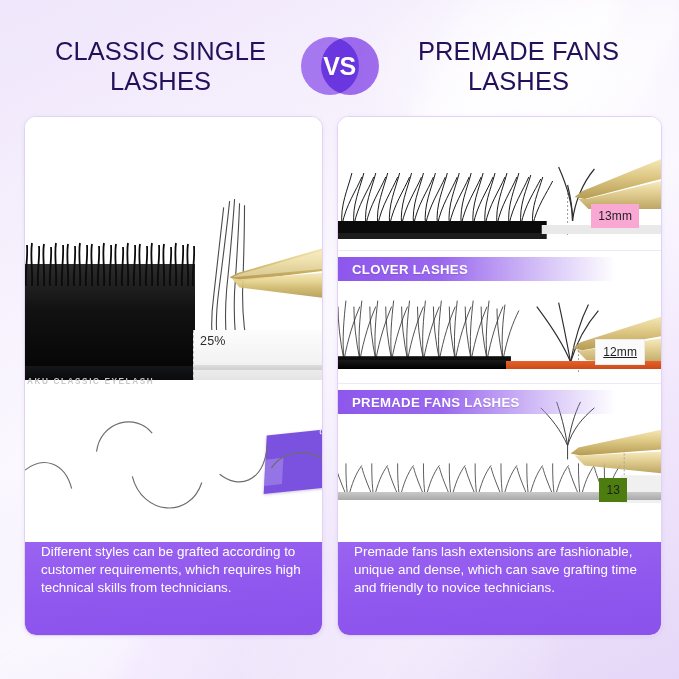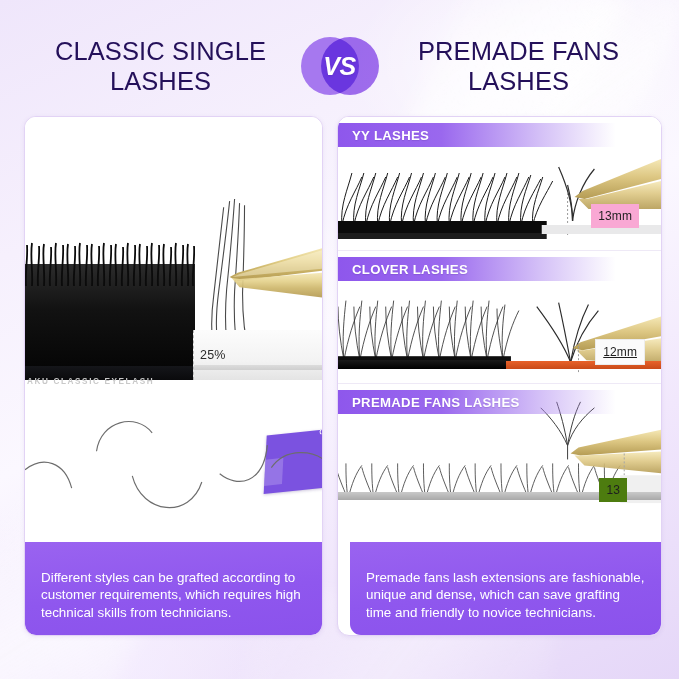--- a/index.html
+++ b/index.html
@@ -44,21 +44,21 @@
   .htitle.right { text-align: center; padding-left: 8px; }
 
   .vs-badge { position: relative; width: 78px; height: 62px; flex: 0 0 78px; }
   .vs-badge .circ {
     position: absolute; top: 2px; width: 58px; height: 58px; border-radius: 50%;
   }
   .vs-badge .c1 { left: 0px;  background: #a678ef; }
   .vs-badge .c2 { left: 20px; background: #9b66ed; mix-blend-mode: multiply; opacity: .92; }
   .vs-badge .vs-text {
     position: absolute; inset: 0; display: flex; align-items: center; justify-content: center;
-    color: #ffffff; font-size: 25px; font-weight: bold; font-style: italic;
+    color: #ffffff; font-size: 25px; font-weight: bold; 
     letter-spacing: -0.5px; text-shadow: 0 1px 2px rgba(80,40,140,.25);
   }
 
   
   .panel {
     position: absolute; top: 116px; height: 520px;
     border-radius: 12px; overflow: hidden;
     background: #ffffff;
     border: 1px solid #e2d3f5;
     box-shadow: 0 1px 4px rgba(120,80,180,.10);
@@ -66,26 +66,26 @@
   }
   .panel.left  { left: 24px;  width: 299px; }
   .panel.right { left: 337px; width: 325px; }
 
   .panel-body { position: relative; flex: 1 1 auto; overflow: hidden; background:#fff; }
 
   .caption {
     background: linear-gradient(175deg, #9a63f0 0%, #8f57ee 55%, #8b52ec 100%);
     color: #ffffff;
     font-size: 13.4px; line-height: 1.33;
-    padding: 27px 15px 13px 16px;
+    padding: 1px 15px 13px 16px;
     border-radius: 0 0 11px 11px;
     flex: 0 0 auto;
   }
   .panel.left  .caption { min-height: 93px; }
-  .panel.right .caption { min-height: 93px; margin-left: 12px; }
+  .panel.right .caption { min-height: 93px; }
 
   
   .lash-strip {
     position: absolute; left: -2px; top: 147px; width: 172px; height: 108px;
     background: linear-gradient(180deg, #2c2c2c 0%, #121212 42%, #050505 100%);
   }
   .lash-strip .bristles {
     position: absolute; left: 0; top: -22px; width: 100%; height: 44px;
   }
   .lash-base {
@@ -99,21 +99,21 @@
   .brand-txt {
     color: #c9c9c9; font-size: 8.2px; letter-spacing: 1.6px; font-weight: 600;
     padding-left: 4px; white-space: nowrap; z-index: 3; margin-top: 15px;
   }
   .ruler {
     position: absolute; left: 168px; top: 213px; width: 132px; height: 50px;
     background: linear-gradient(180deg, #fcfcfc 0%, #f3f3f3 62%, #e4e4e4 100%);
     border-left: 1px dashed #b9b9b9;
   }
   .ruler .pct {
-    position: absolute; left: 6px; top: 18px;
+    position: absolute; left: 6px; top: 4px;
     font-size: 12.5px; color: #2b2b2b; letter-spacing: .2px;
   }
   .ruler .line {
     position: absolute; left: 0; bottom: 10px; width: 100%; height: 5px;
     background: linear-gradient(180deg,#dcdcdc,#cfcfcf);
   }
   .sticker {
     position: absolute; left: 240px; top: 315px; width: 72px; height: 58px;
     background: #7b52e0; transform: rotate(-6deg) skewX(-9deg);
     box-shadow: 0 1px 3px rgba(60,30,120,.25);
@@ -338,23 +338,20 @@
             <path d="M236,104 C236,92 234,80 231,68"></path>
           </g>
 
           <path d="M325,42 L246,74 L238,80 L248,82 L325,62 Z" fill="url(#gold1)"></path>
           <path d="M325,64 L250,82 L242,82 L252,92 L325,92 Z" fill="url(#gold1)" opacity=".9"></path>
 
           <line x1="231" y1="76" x2="231" y2="118" stroke="#9a9a9a" stroke-width="1" stroke-dasharray="2,2"></line>
           <rect x="205" y="108" width="120" height="9" fill="#e9e9ea"></rect>
         </svg>
         <div class="mm-badge b1">13mm</div>
-        <div class="sec-label">
-          <span>YY LASHES</span>
-        </div>
       </div>
 
       <div class="section">
         <svg class="sec-art" viewBox="0 0 325 133" preserveAspectRatio="none">
           <defs>
             <linearGradient id="gold2" x1="0" y1="0" x2="0" y2="1">
               <stop offset="0%" stop-color="#f5e8b6"></stop>
                 <stop offset="45%" stop-color="#ddc783"></stop>
               <stop offset="100%" stop-color="#b59c54"></stop>
             </linearGradient>

